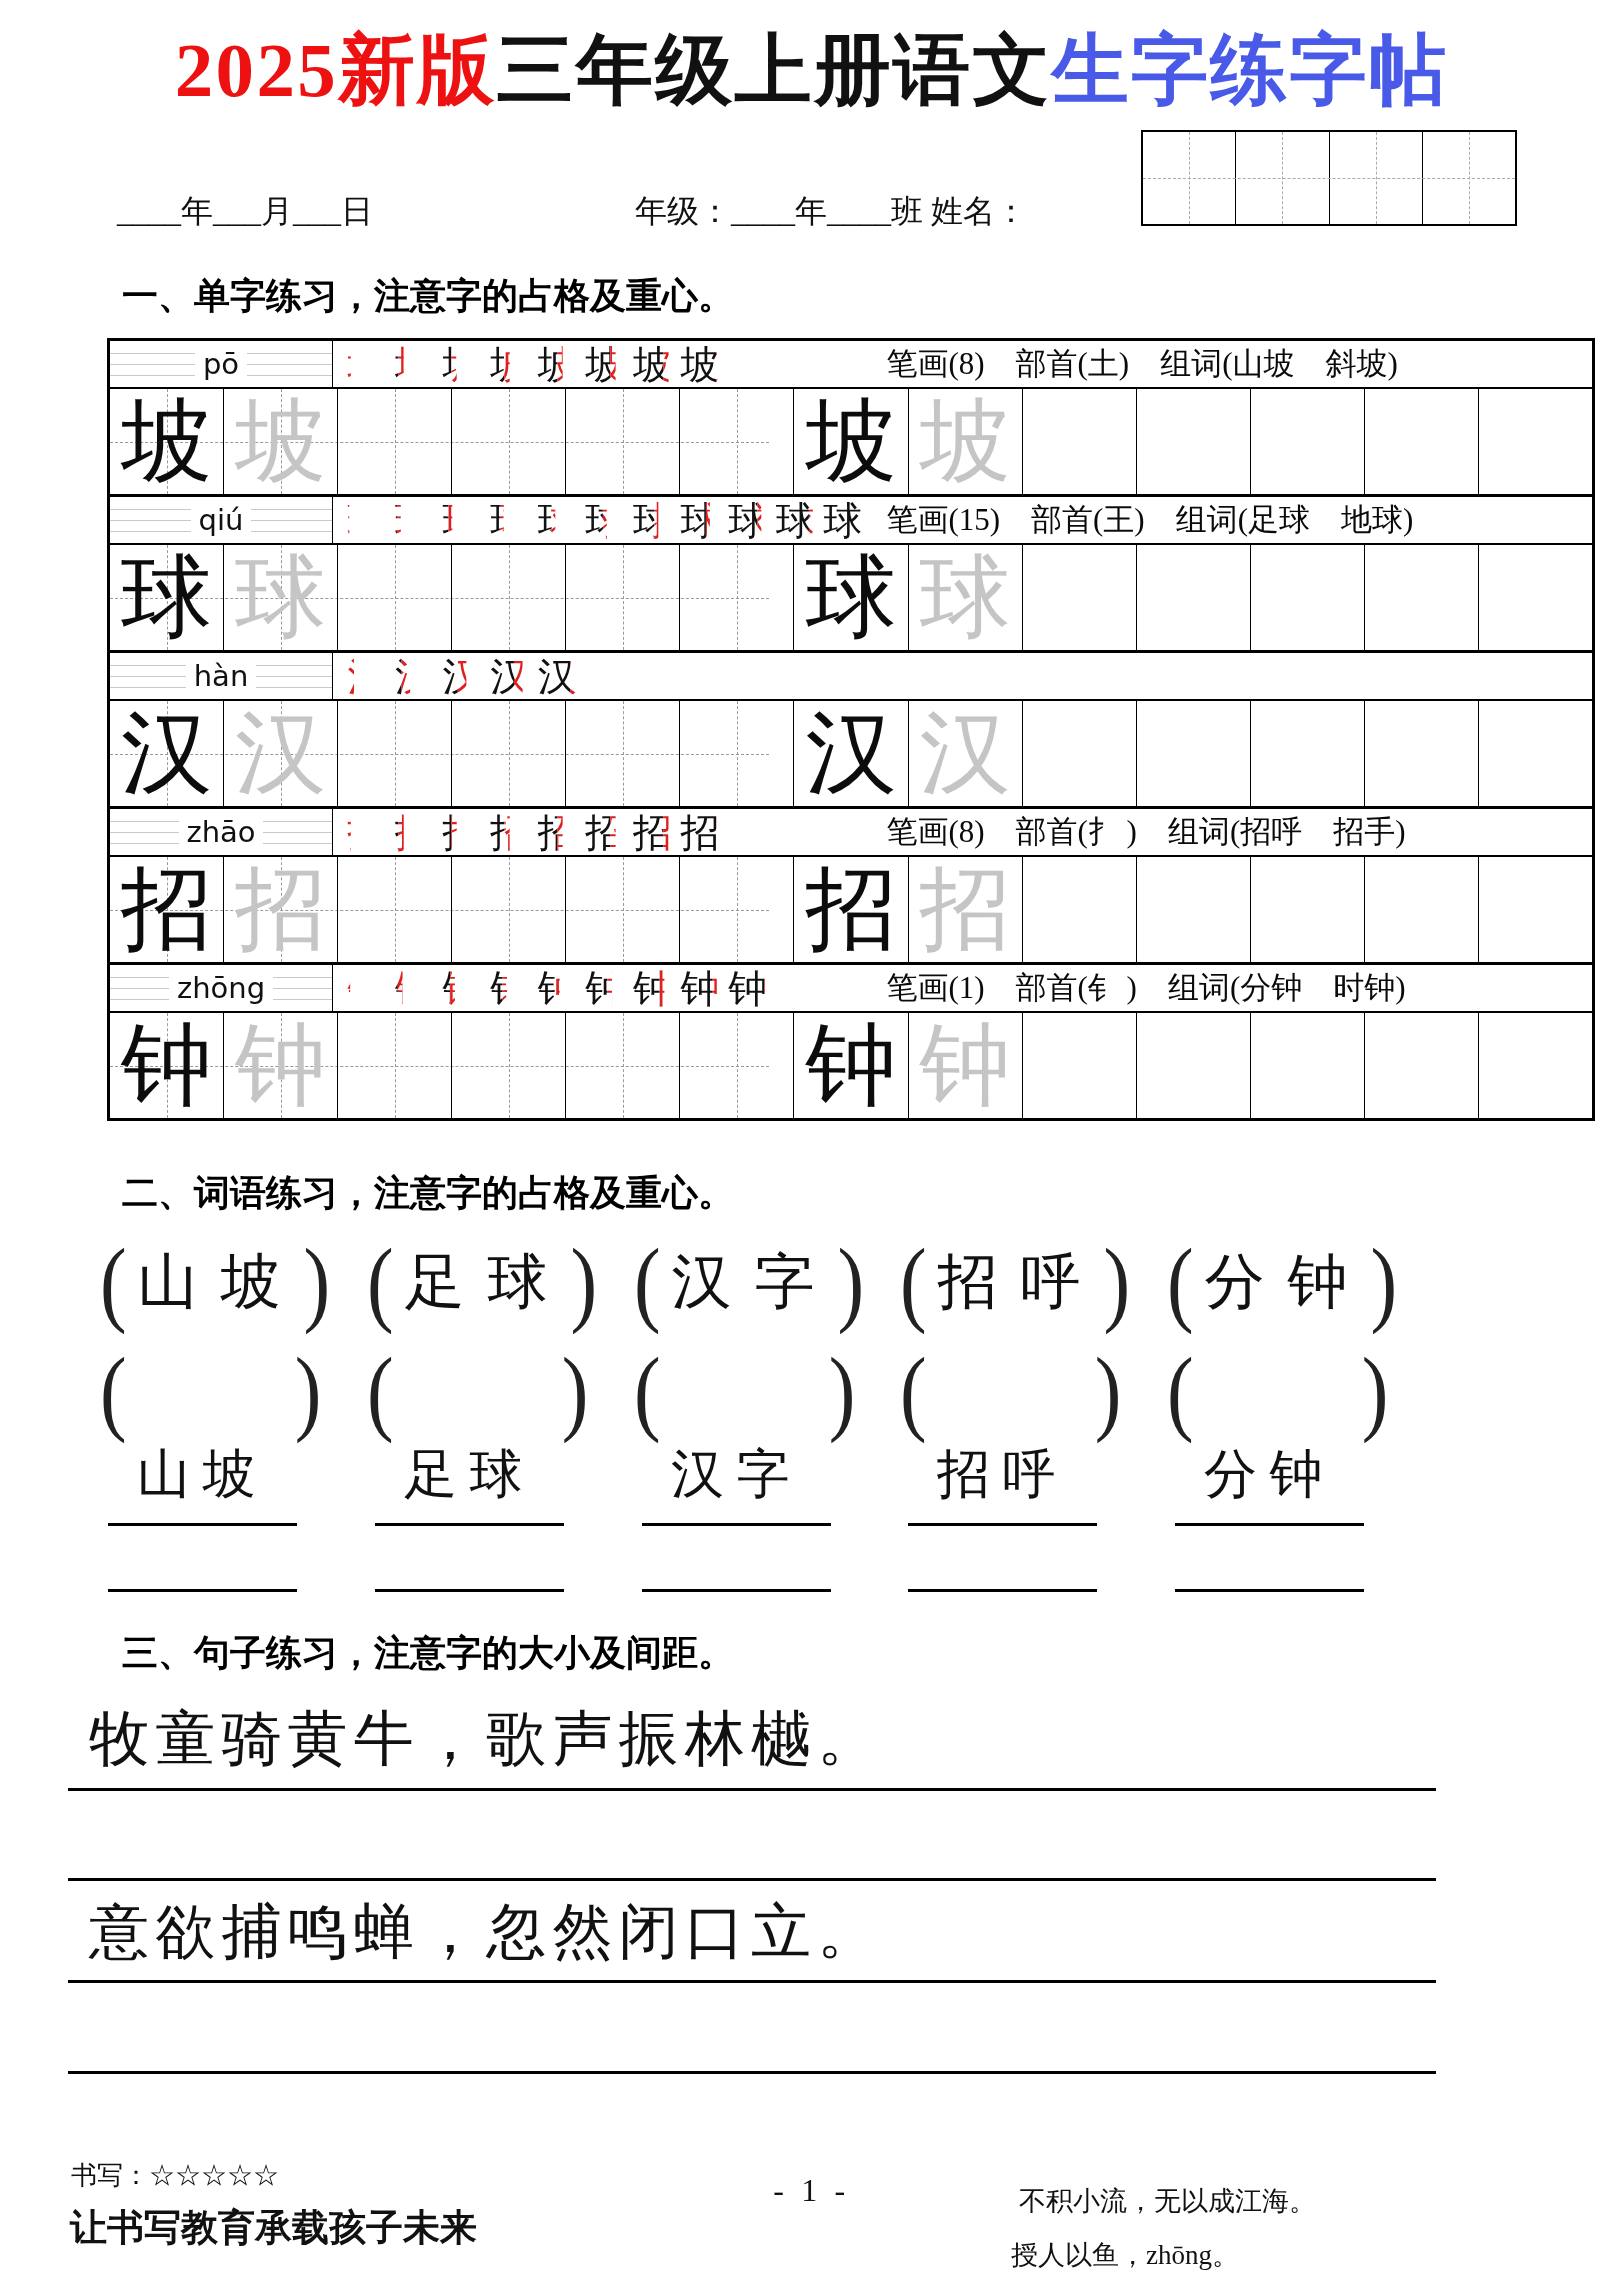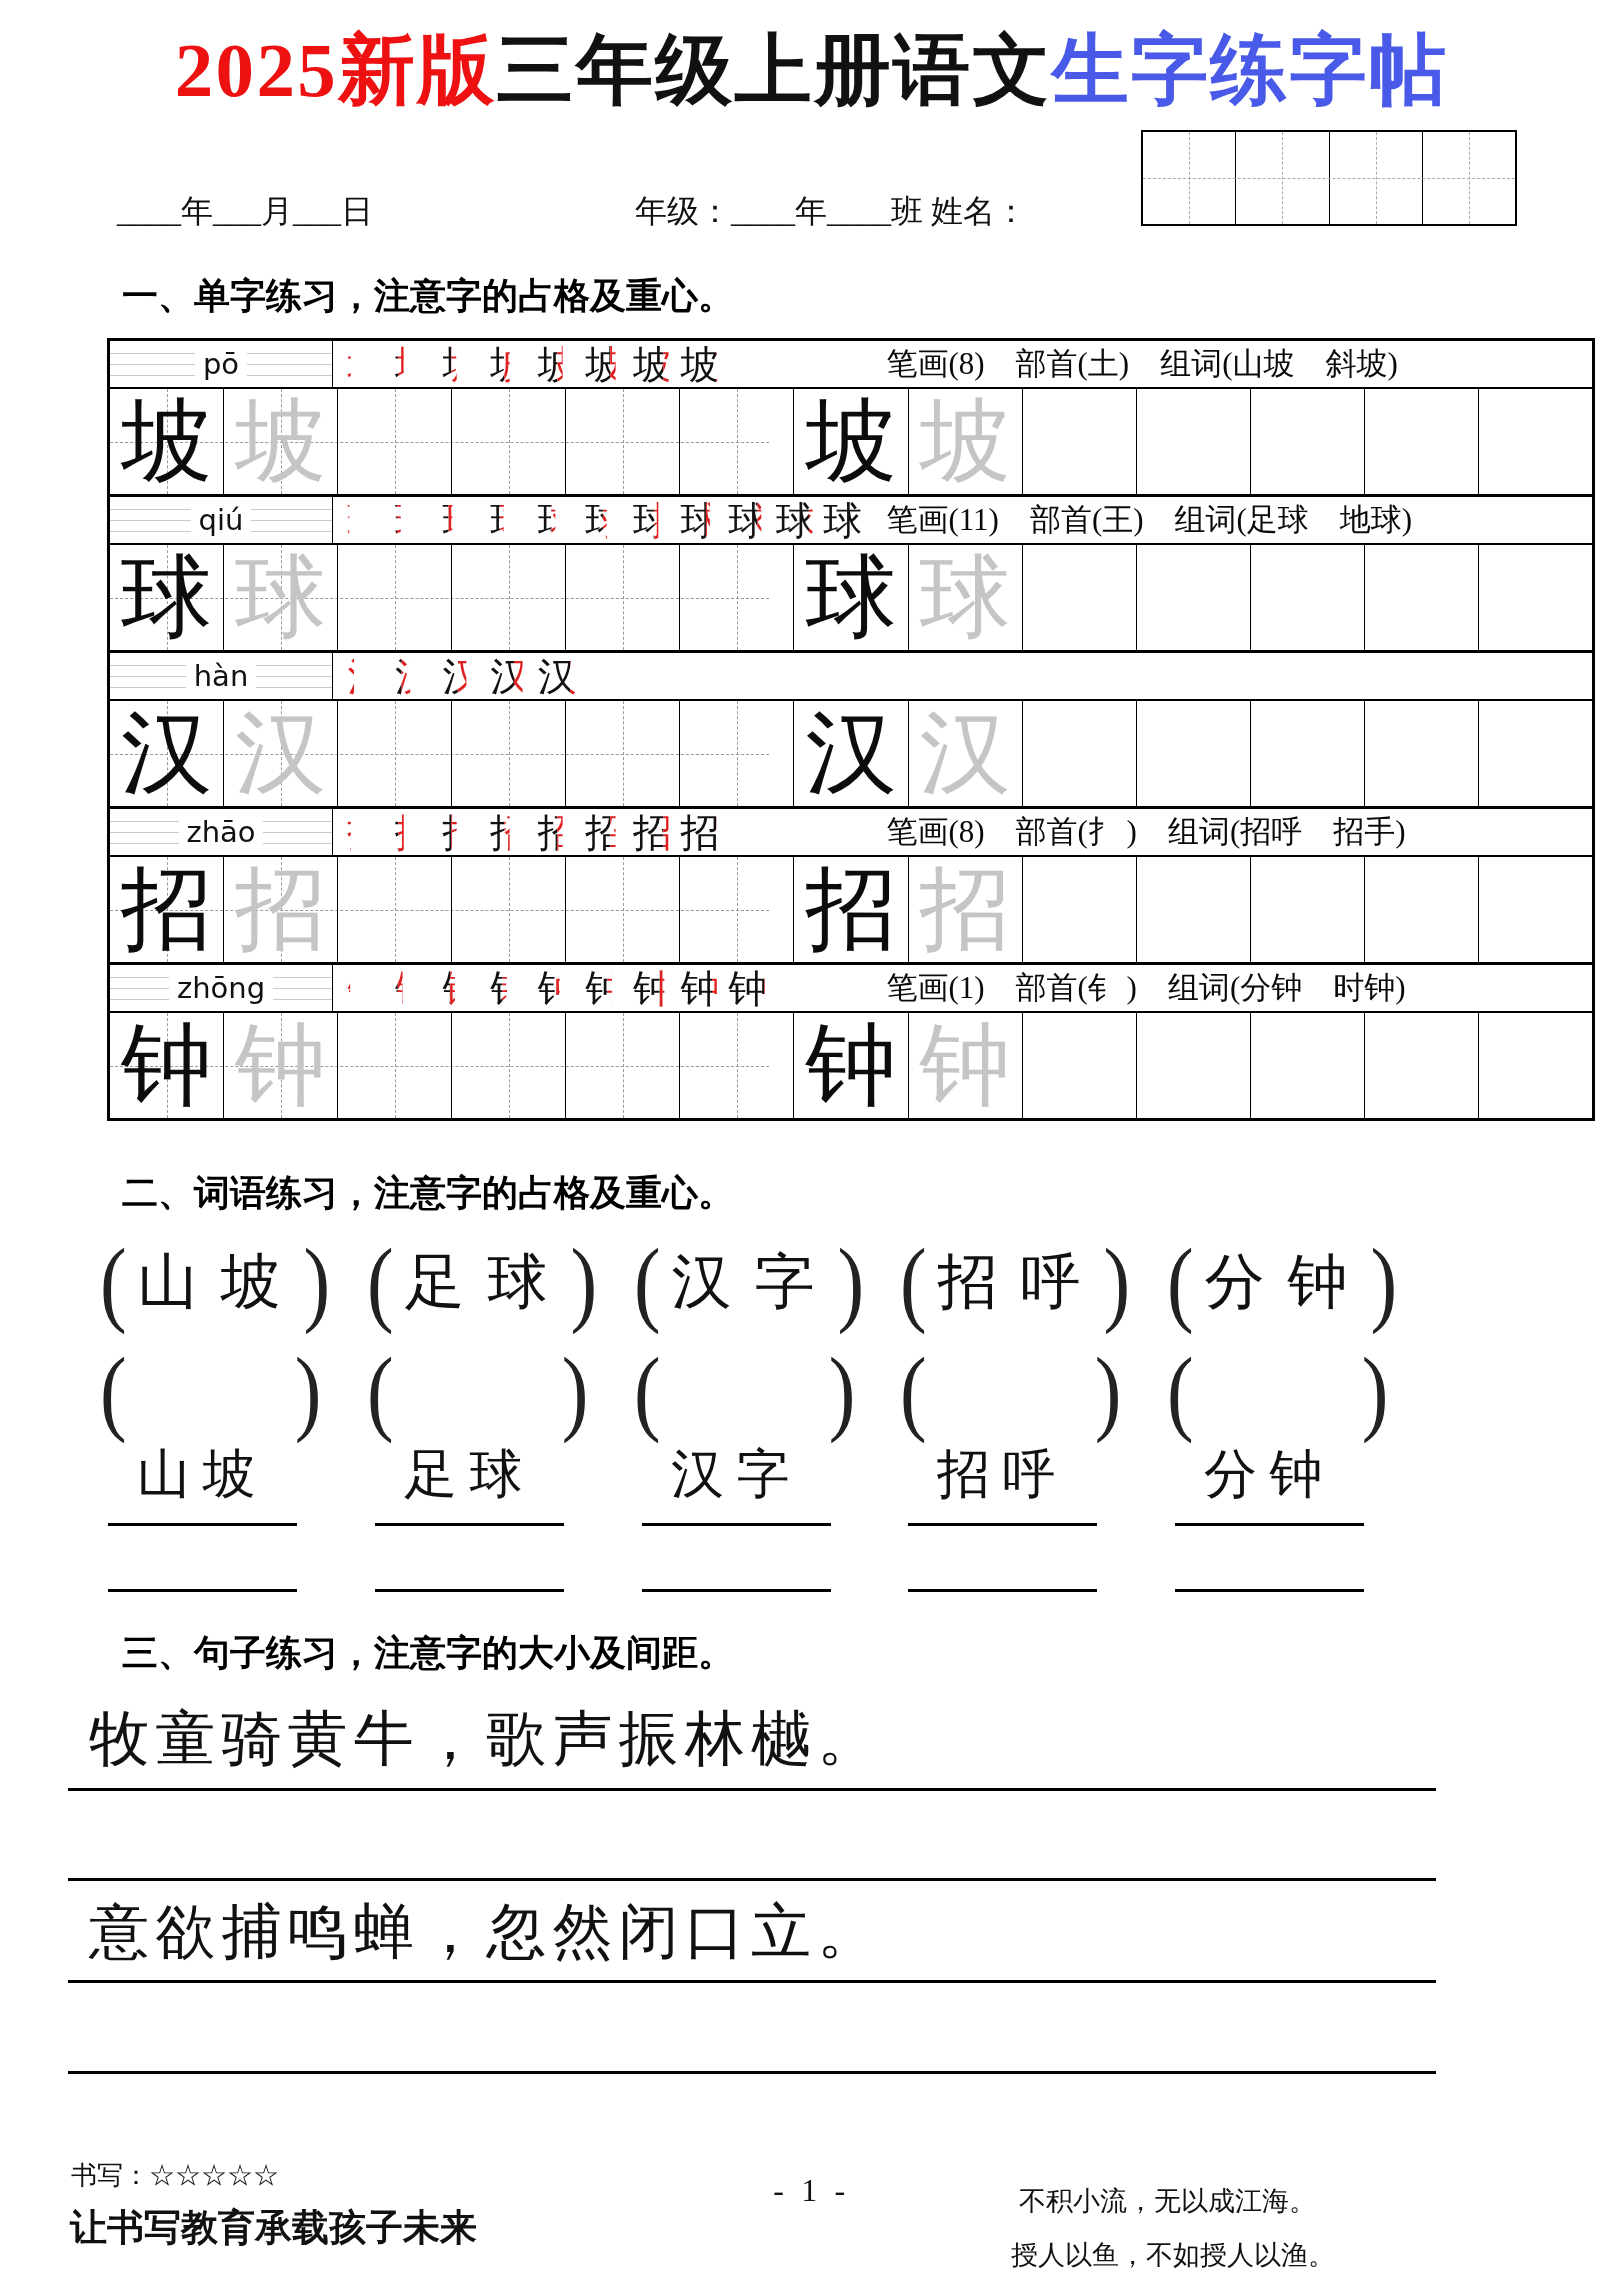--- a/index.html
+++ b/index.html
@@ -257,21 +257,21 @@
           </div>
           <div class="stage">
             <span class="layer" style="color: rgb(17, 17, 17); clip-path: inset(0px 18.1818% 0px 0px);">球</span>
             <span class="layer" style="color: rgb(224, 32, 32); clip-path: inset(0px 9.09091% 0px 81.8182%);">球</span>
           </div>
           <div class="stage">
             <span class="layer" style="color: rgb(17, 17, 17); clip-path: inset(0px 9.09091% 0px 0px);">球</span>
             <span class="layer" style="color: rgb(224, 32, 32); clip-path: inset(0px 0% 0px 90.9091%);">球</span>
           </div>
         </div>
-        <div class="info">笔画(11)　部首(王)　组词(足球　地球)</div>
+        <div class="info">笔画(15)　部首(王)　组词(足球　地球)</div>
       </div>
       <div class="prac-row">
         <div class="prac-hguide"></div>
         <div class="p-cell guided">
           <span class="big-char model">球</span>
         </div>
         <div class="p-cell guided">
           <span class="big-char trace">球</span>
         </div>
         <div class="p-cell guided"></div>
@@ -553,16 +553,16 @@
       <div class="sent-line" style="top: 1878px;"></div>
       <div class="sentence" style="top: 1892px;">意欲捕鸣蝉，忽然闭口立。</div>
       <div class="sent-line" style="top: 1980px;"></div>
       <div class="sent-line" style="top: 2071px;"></div>
     </div>
 
   <div class="foot foot-rating">书写：☆☆☆☆☆</div>
   <div class="foot foot-page">- 1 -</div>
   <div class="foot foot-q1">不积小流，无以成江海。</div>
   <div class="foot foot-slogan">让书写教育承载孩子未来</div>
-  <div class="foot foot-q2">授人以鱼，不如授人以渔。</div>
+  <div class="foot foot-q2">授人以鱼，zhōng。</div>
 
 </div>
 
 
 </body></html>

